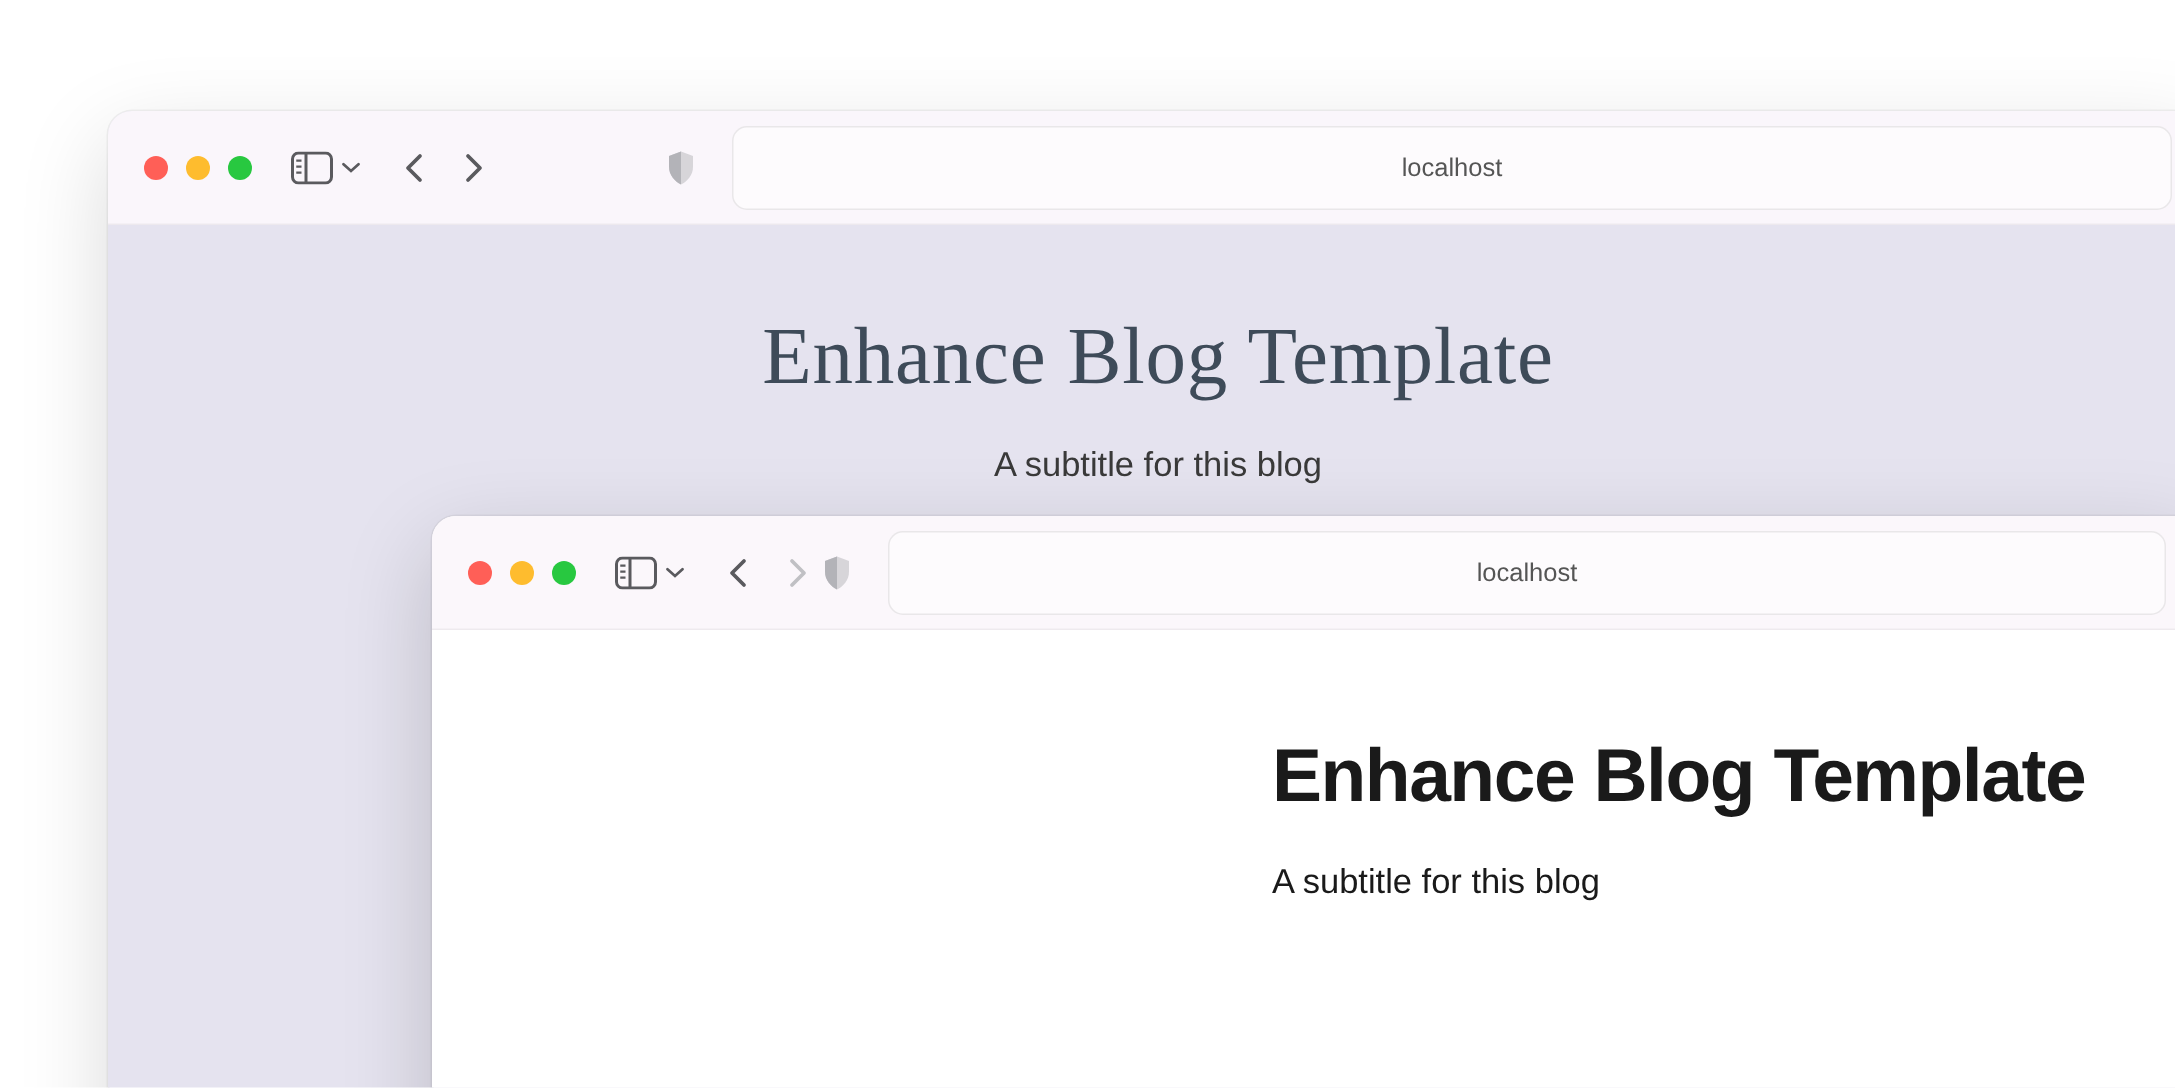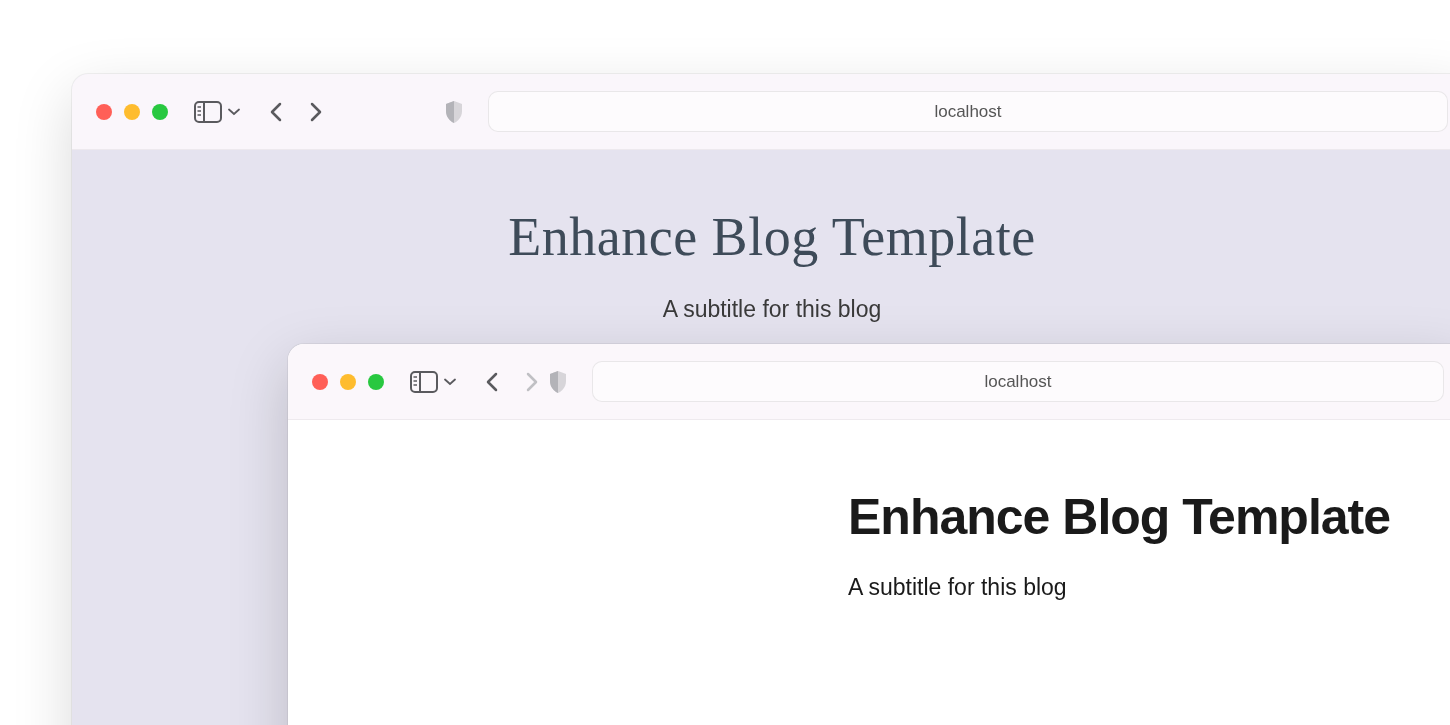--- a/index.html
+++ b/index.html
@@ -102,21 +102,21 @@
 
     .shield-icon {
       color: #b3b3b8;
       margin-right: 16px;
       display: flex;
       align-items: center;
     }
 
     .address-bar {
       flex: 1;
-      height: 41px;
+      height: 56px;
       background: #fdfbfd;
       border: 1px solid rgba(0,0,0,0.08);
       border-radius: 10px;
       display: flex;
       align-items: center;
       justify-content: center;
       font-size: 17px;
       color: #555;
       max-width: 960px;
       text-align: center;

